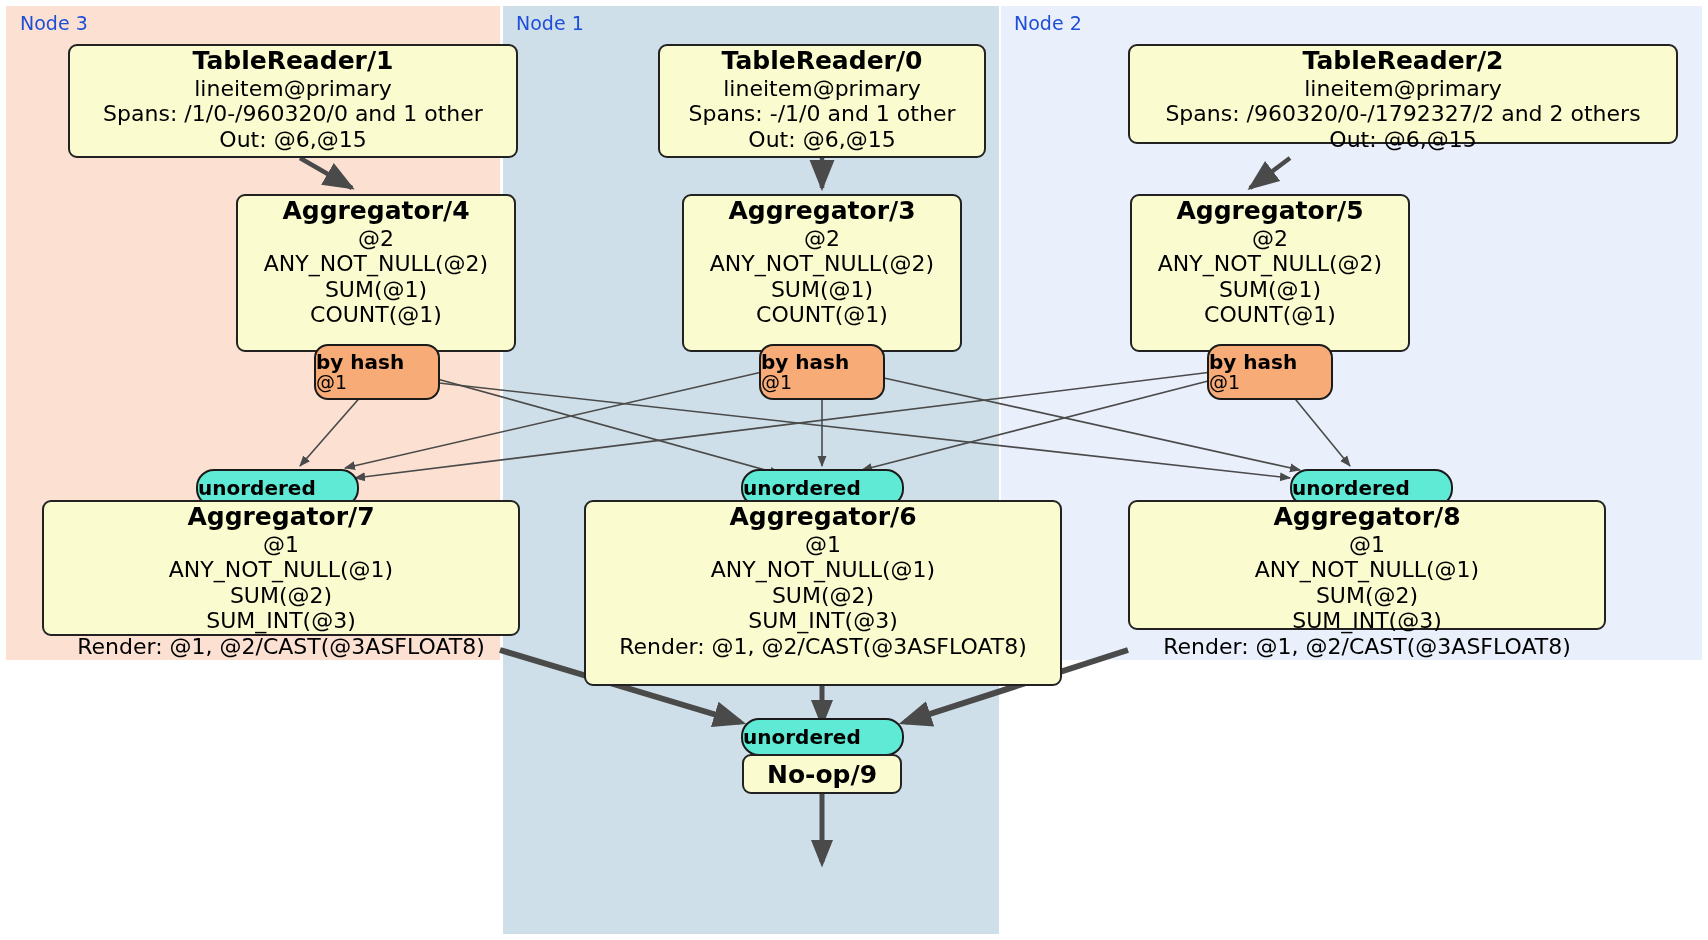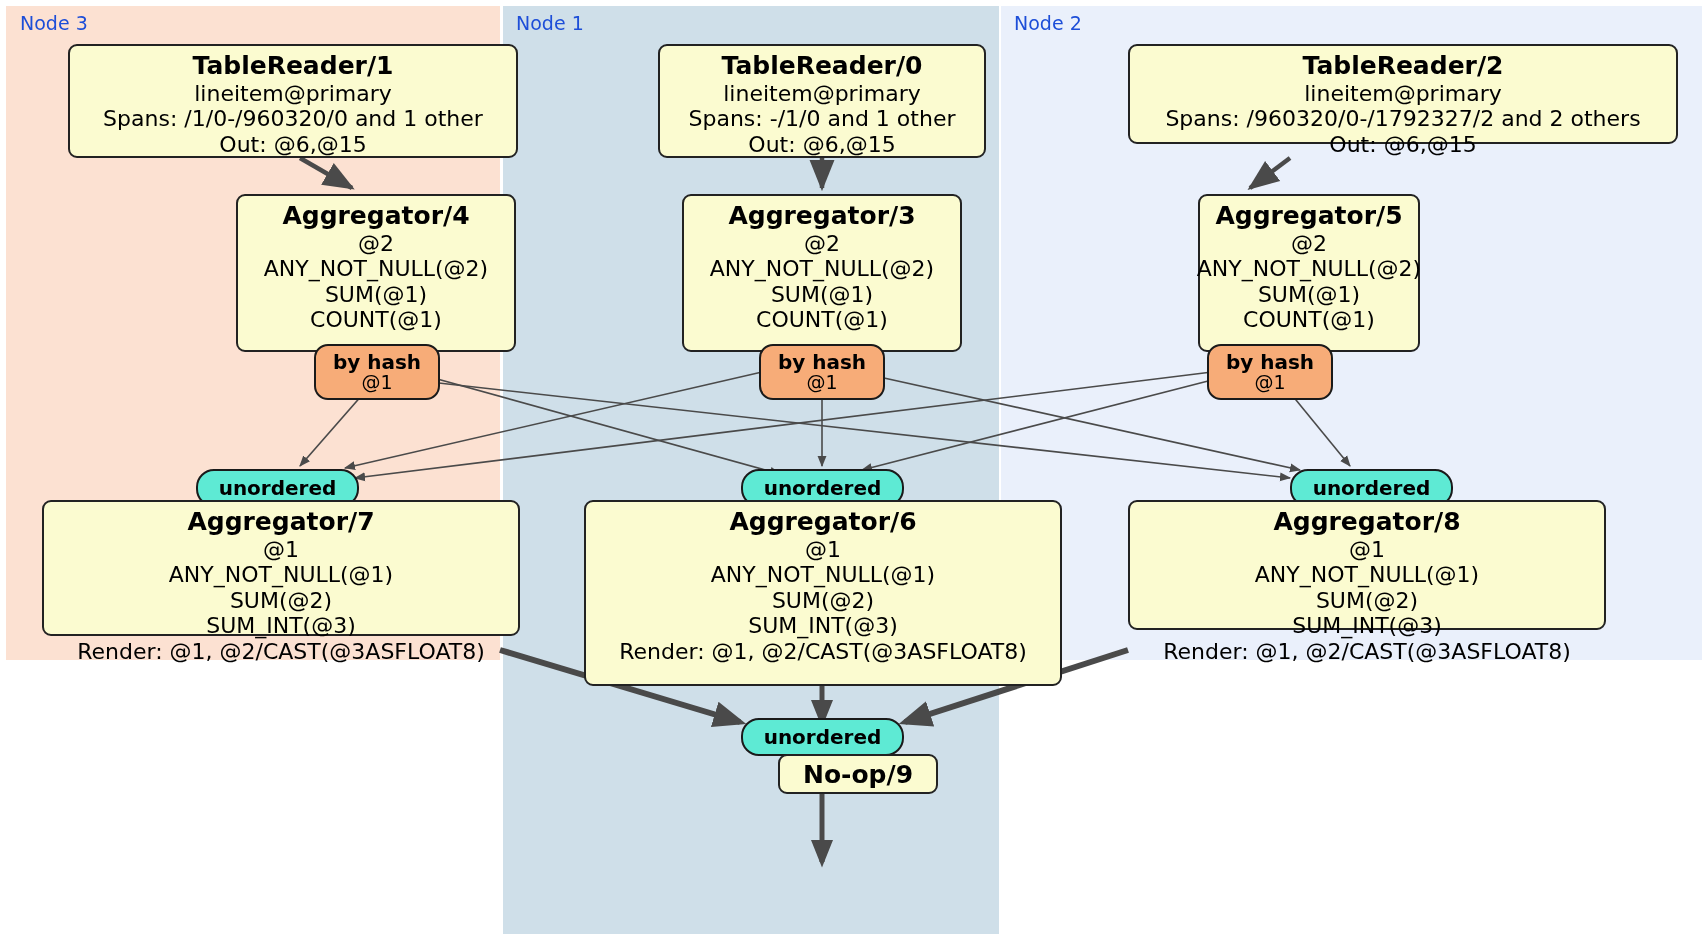--- a/index.html
+++ b/index.html
@@ -39,21 +39,20 @@
   .proc-box {
     position: absolute;
     box-sizing: border-box;
     background: #fbfbd0;
     border: 2px solid #222222;
     border-radius: 9px;
     display: flex;
     flex-direction: column;
     align-items: center;
     justify-content: flex-start;
-    padding-top: 5px;
     color: #000000;
   }
   .proc-title {
     font-size: 25px;
     font-weight: bold;
     line-height: 1.18;
     white-space: nowrap;
   }
   .proc-line {
     font-size: 22px;
@@ -66,29 +65,28 @@
     background: #fbfbd0;
     border: 2px solid #222222;
     border-radius: 9px;
     display: flex;
     align-items: center;
     justify-content: center;
     font-size: 25px;
     font-weight: bold;
     color: #000000;
     white-space: nowrap;
-    margin-left: 36px;
   }
   .badge {
     position: absolute;
     box-sizing: border-box;
     border: 2px solid #1a1a1a;
     display: flex;
     flex-direction: column;
-    align-items: center;
+    align-items: flex-start;
     justify-content: center;
     color: #000000;
     white-space: nowrap;
   }
   .badge-hash {
     background: #f7ac78;
     border-radius: 14px;
   }
   .badge-unordered {
     background: #5eead4;
@@ -181,21 +179,21 @@
   </div>
 
   <div class="proc-box" style="left:682px; top:194px; width:280px; height:158px;">
     <div class="proc-title">Aggregator/3</div>
     <div class="proc-line">@2</div>
     <div class="proc-line">ANY_NOT_NULL(@2)</div>
     <div class="proc-line">SUM(@1)</div>
     <div class="proc-line">COUNT(@1)</div>
   </div>
 
-  <div class="proc-box" style="left:1198px; top:194px; width:222px; height:158px;">
+  <div class="proc-box" style="left:1130px; top:194px; width:280px; height:158px;">
     <div class="proc-title">Aggregator/5</div>
     <div class="proc-line">@2</div>
     <div class="proc-line">ANY_NOT_NULL(@2)</div>
     <div class="proc-line">SUM(@1)</div>
     <div class="proc-line">COUNT(@1)</div>
   </div>
 
   <div class="badge badge-hash" style="left:314px; top:344px; width:126px; height:56px;">
     <div class="badge-title">by hash</div>
     <div class="badge-sub">@1</div>

